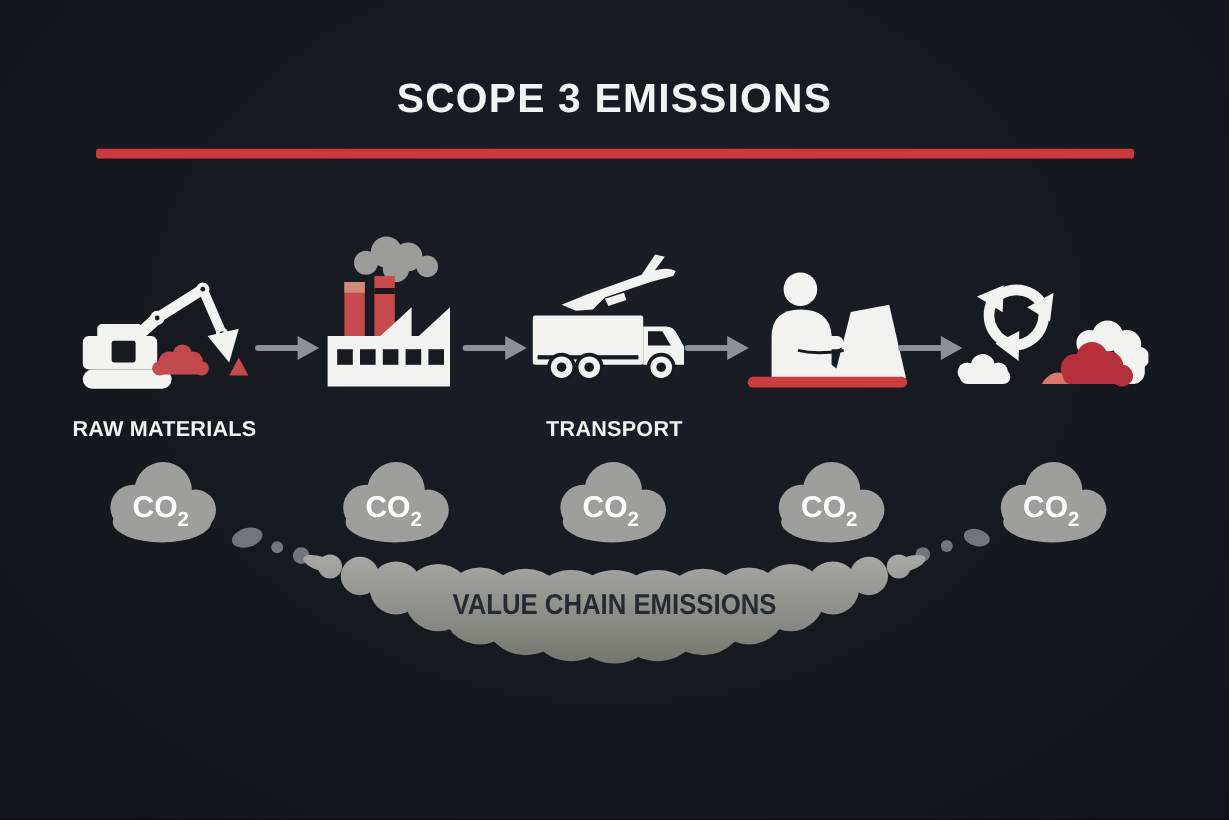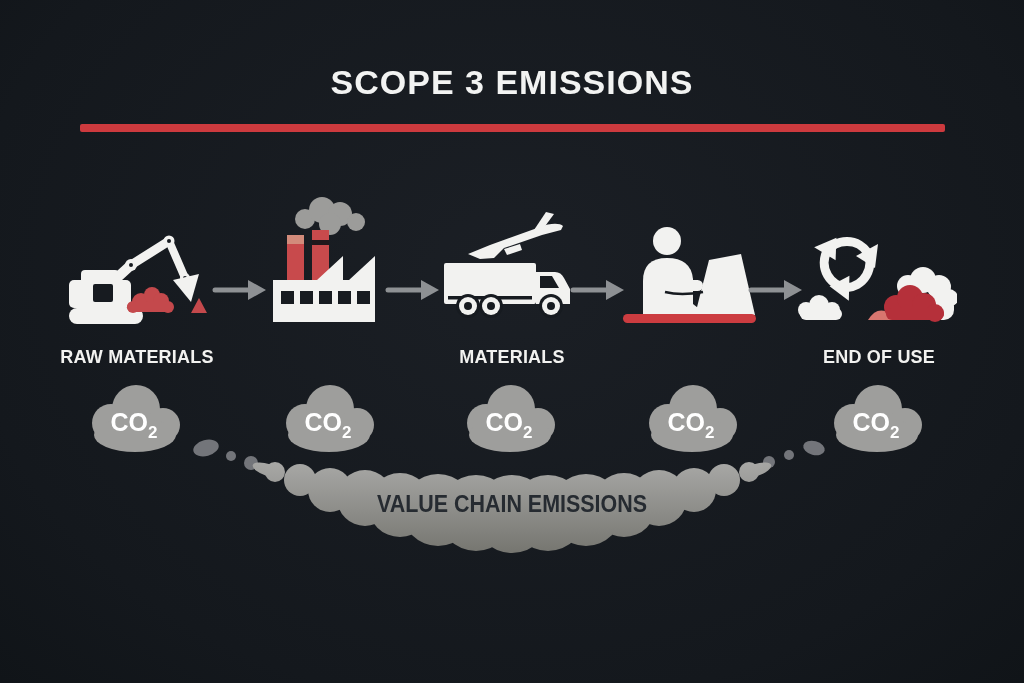--- a/index.html
+++ b/index.html
@@ -138,21 +138,21 @@
           <circle cx="30" cy="106" r="9"></circle>
           <circle cx="53" cy="106" r="9"></circle>
           <circle cx="113" cy="106" r="9"></circle>
         </g>
       <g fill="#171b20">
           <circle cx="30" cy="106" r="4"></circle>
           <circle cx="53" cy="106" r="4"></circle>
           <circle cx="113" cy="106" r="4"></circle>
         </g>
     </svg>
-    <div class="stage-label">MATERIALS</div>
+    <div class="stage-label">TRANSPORT</div>
     <svg class="co2-cloud" width="110" height="80" viewBox="0 0 110 80">
       <g fill="#9e9e9c">
         <circle cx="33" cy="45" r="19"></circle>
           <circle cx="58" cy="31" r="24"></circle>
           <circle cx="85" cy="47" r="17"></circle>
         <ellipse cx="57" cy="57" rx="41" ry="17"></ellipse>
       </g>
       <text x="56" y="53" text-anchor="middle" font-size="25" font-weight="bold" fill="#ffffff"><tspan>CO</tspan><tspan font-size="17" dy="7">2</tspan></text>
     </svg>
   </div>
@@ -205,21 +205,20 @@
       </g>
       <path d="M76 98 Q86 82 100 93 L100 98 Z" fill="#d8766f"></path>
       <g fill="#b5303a">
         <circle cx="104" cy="85" r="12"></circle>
           <circle cx="118" cy="76" r="13"></circle>
           <circle cx="132" cy="83" r="12"></circle>
         <circle cx="143" cy="91" r="9"></circle>
         <rect x="94" y="86" width="58" height="12" rx="6"></rect>
       </g>
     </svg>
-    <div class="stage-label">END OF USE</div>
     <svg class="co2-cloud" width="110" height="80" viewBox="0 0 110 80">
       <g fill="#9e9e9c">
         <circle cx="33" cy="45" r="19"></circle>
           <circle cx="58" cy="31" r="24"></circle>
           <circle cx="85" cy="47" r="17"></circle>
         <ellipse cx="57" cy="57" rx="41" ry="17"></ellipse>
       </g>
       <text x="56" y="53" text-anchor="middle" font-size="25" font-weight="bold" fill="#ffffff"><tspan>CO</tspan><tspan font-size="17" dy="7">2</tspan></text>
     </svg>
   </div>

